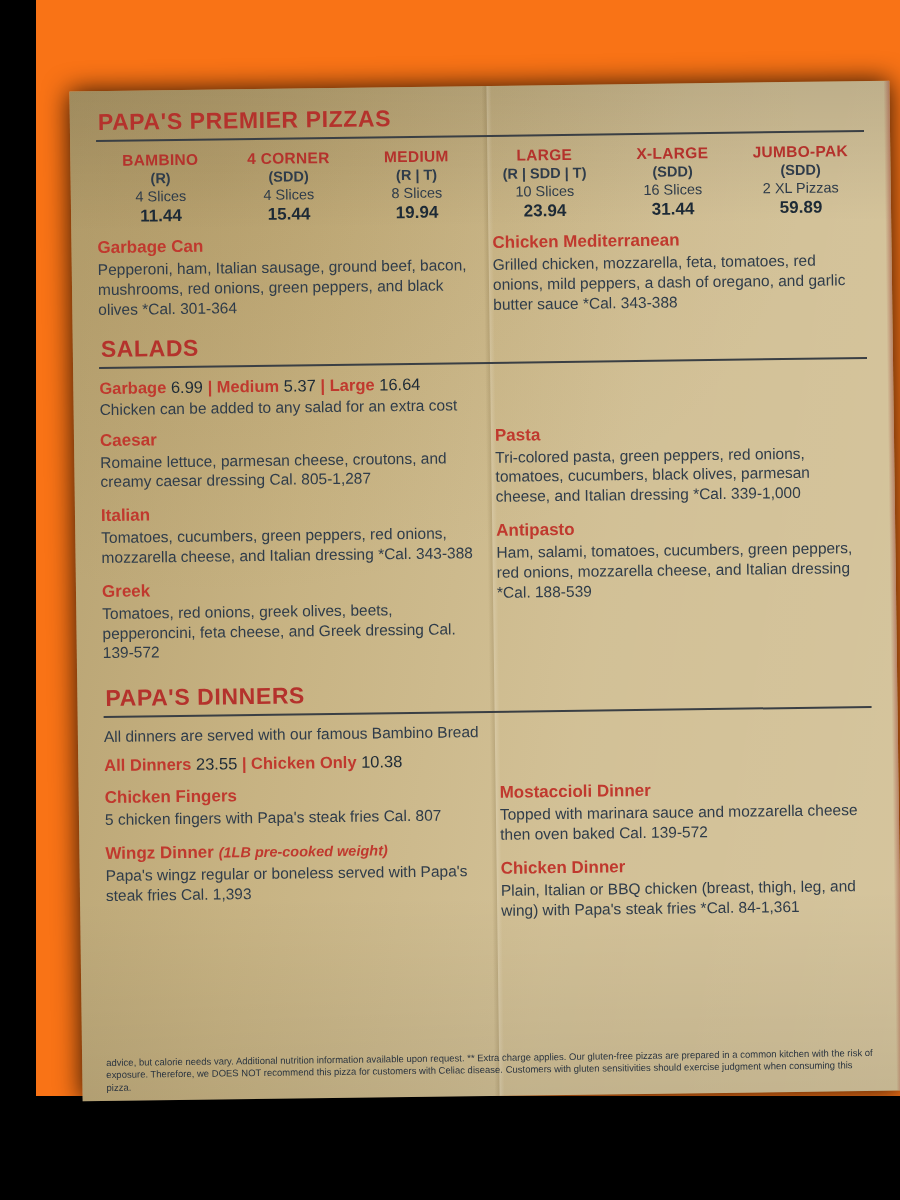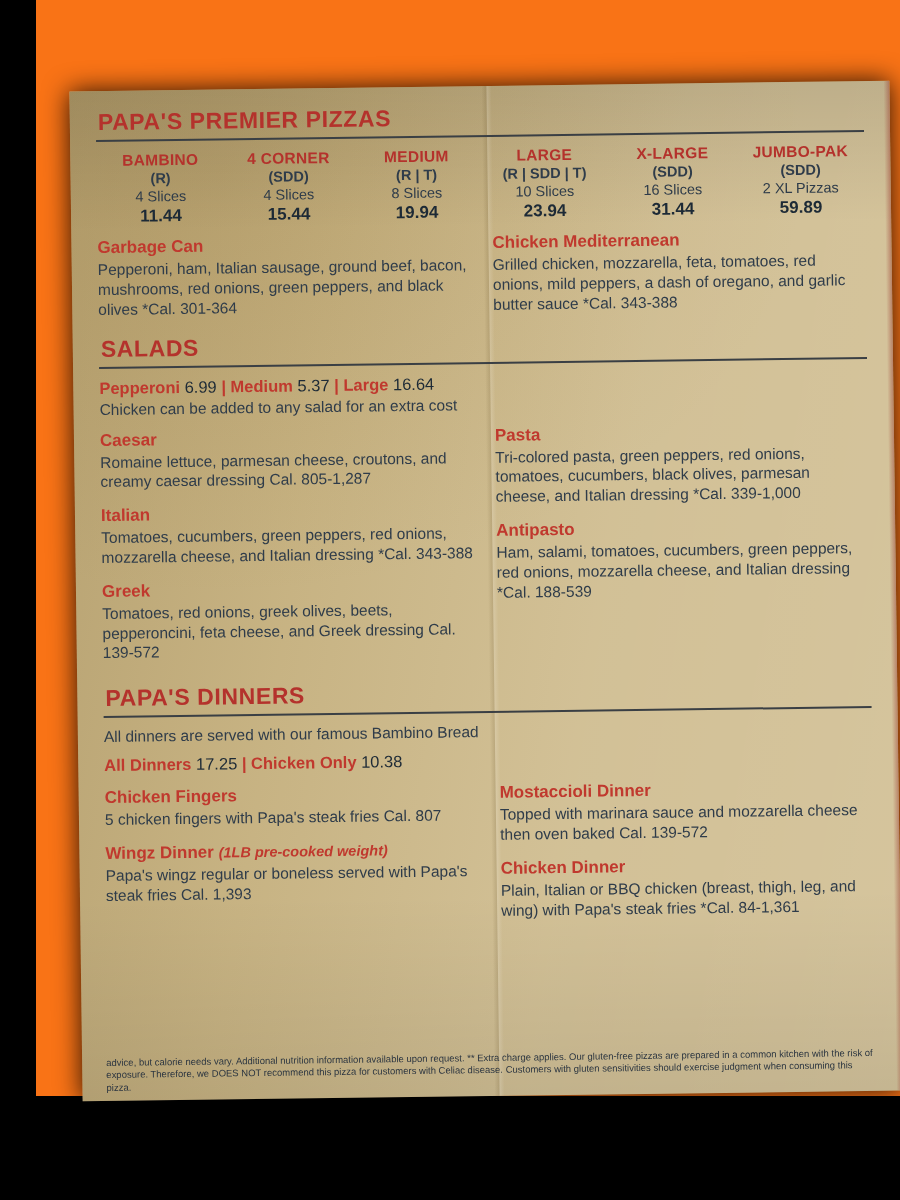--- a/index.html
+++ b/index.html
@@ -263,21 +263,21 @@
             </div>
           </div>
         </div>
       </div>
 
       <div class="block">
         <h2 class="section-head">SALADS</h2>
         <div class="rule"></div>
 
         <p class="price-line">
-          <span class="lbl">Pepperoni</span>
+          <span class="lbl">Garbage</span>
           <span class="val">6.99</span>
           <span class="sep">|</span>
           <span class="lbl">Medium</span>
           <span class="val">5.37</span>
           <span class="sep">|</span>
           <span class="lbl">Large</span>
           <span class="val">16.64</span>
         </p>
         <p class="note-line">Chicken can be added to any salad for an extra cost</p>
 
@@ -310,21 +310,21 @@
       </div>
 
       <div class="block pad-top">
         <h2 class="section-head">PAPA'S DINNERS</h2>
         <div class="rule"></div>
 
         <p class="dinner-intro">All dinners are served with our famous Bambino Bread</p>
 
         <p class="price-line">
           <span class="lbl">All Dinners</span>
-          <span class="val">17.25</span>
+          <span class="val">23.55</span>
           <span class="sep">|</span>
           <span class="lbl">Chicken Only</span>
           <span class="val">10.38</span>
         </p>
         <div style="height:10px"></div>
 
         <div class="cols">
           <div class="col">
             <div>
               <p class="item-name">Chicken Fingers</p>

